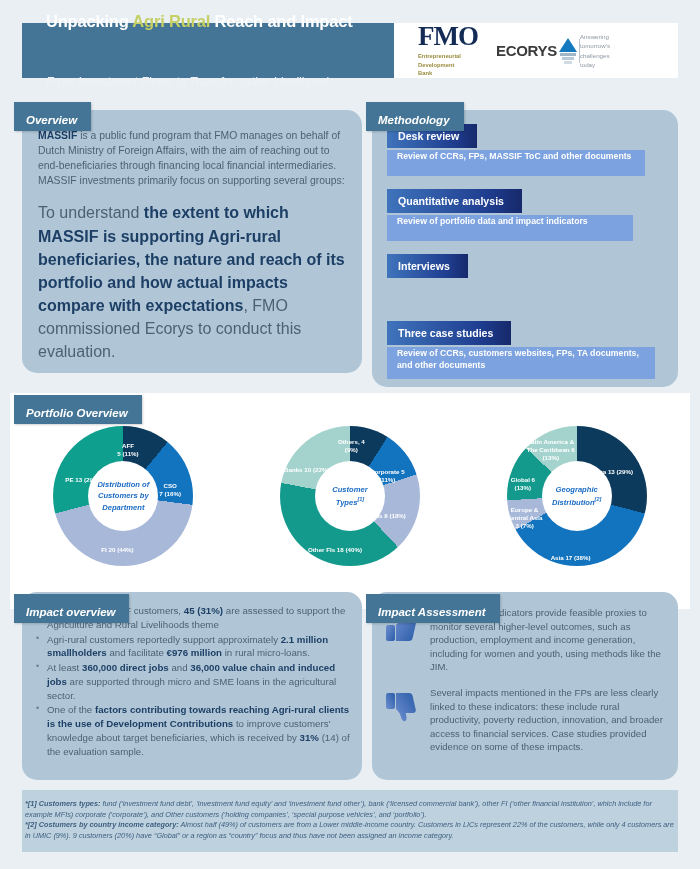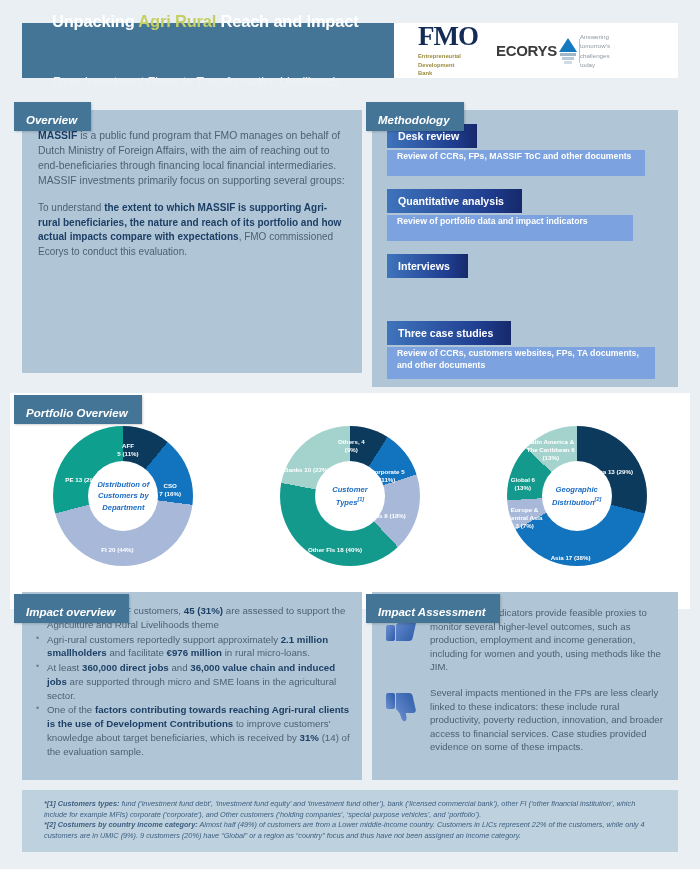--- a/index.html
+++ b/index.html
@@ -12,21 +12,21 @@
     position:relative;
   }
   
   .header{
     position:absolute;left:22px;top:23px;width:656px;height:55px;
     display:flex;
   }
   .title-banner{
     width:372px;background:#447596;
     display:flex;flex-direction:column;justify-content:center;
-    padding-left:30px;box-sizing:border-box;gap:42px;
+    padding-left:24px;box-sizing:border-box;gap:42px;
   }
   .title-main{
     font-size:16.5px;font-weight:bold;color:#ffffff;letter-spacing:-0.2px;
     white-space:nowrap;line-height:1.15;
   }
   .title-main .accent{color:#c5cf63;}
   .title-sub{
     font-size:12.4px;font-style:italic;color:#eef2f5;margin-top:3px;
     white-space:nowrap;letter-spacing:-0.1px;
   }
@@ -52,34 +52,34 @@
   .ecorys-claim{font-size:6.2px;color:#8c98a3;line-height:1.5;}
 
   
   .tab{
     position:absolute;background:#447596;color:#fff;
     font-size:11.5px;font-style:italic;font-weight:bold;
     padding:12px 14px 5px 12px;z-index:5;white-space:nowrap;
     box-shadow:1px 1px 2px rgba(0,0,0,.18);
   }
   .panel{position:absolute;box-sizing:border-box;}
-  .panel-blue{background:#b0c6d6;}
+  .panel-blue{background:#b0c6d6;border-radius:15px;}
   .panel-white{background:#ffffff;}
 
   
   #overview-panel{left:22px;top:110px;width:340px;height:263px;padding:18px 16px 0 16px;}
   .ov-text{font-size:10.4px;line-height:1.45;color:#4d6175;}
   .ov-text b{color:#1d3f66;}
   .ov-list{margin:11px 0 0 0;padding:0;list-style:none;}
   .ov-list li{
     font-size:10.6px;font-weight:bold;color:#1d3f66;line-height:1.55;
     position:relative;padding-left:14px;
   }
   .ov-list li:before{content:"•";position:absolute;left:3px;top:-1px;font-size:9px;color:#4d6175;}
-  .ov-text2{font-size:10px;line-height:1.45;color:#4d6175;margin-top:13px;}
+  .ov-text2{font-size:16px;line-height:1.45;color:#4d6175;margin-top:13px;}
   .ov-text2 b{color:#1d3f66;}
 
   
   #method-panel{left:372px;top:110px;width:306px;height:277px;}
   .m-item{position:absolute;}
   .m-head{
     background:linear-gradient(90deg,#3f74bc 0%,#1f3d8f 75%,#16296b 100%);
     color:#fff;font-size:10.6px;font-weight:bold;
     padding:6px 18px 6px 11px;display:inline-block;white-space:nowrap;
   }
@@ -117,21 +117,21 @@
   .imp-list li:before{content:"•";position:absolute;left:4px;top:-1px;font-size:9px;color:#6b7f91;}
   .imp-list b{color:#1d3f66;}
 
   
   #assess-panel{left:372px;top:592px;width:306px;height:188px;padding:14px 12px 0 8px;}
   .assess-row{display:flex;gap:8px;margin-bottom:12px;}
   .thumb{width:42px;flex:none;display:flex;align-items:flex-start;justify-content:center;padding-top:4px;}
   .assess-text{font-size:9.6px;line-height:1.42;color:#4d6175;}
 
   
-  #footnote-panel{left:22px;top:790px;width:656px;height:62px;padding:9px 22px;background:#bdd1de;}
+  #footnote-panel{left:22px;top:790px;width:656px;height:62px;padding:9px 3px;background:#bdd1de;}
   .fn{font-size:7.3px;font-style:italic;line-height:1.45;color:#3f5f80;}
   .fn b{font-style:italic;}
 </style>
 </head>
 <body>
 
 <div class="header">
   <div class="title-banner">
     <div class="title-main">
       <span>Unpacking </span><span class="accent">Agri Rural</span><span> Reach and Impact</span>

